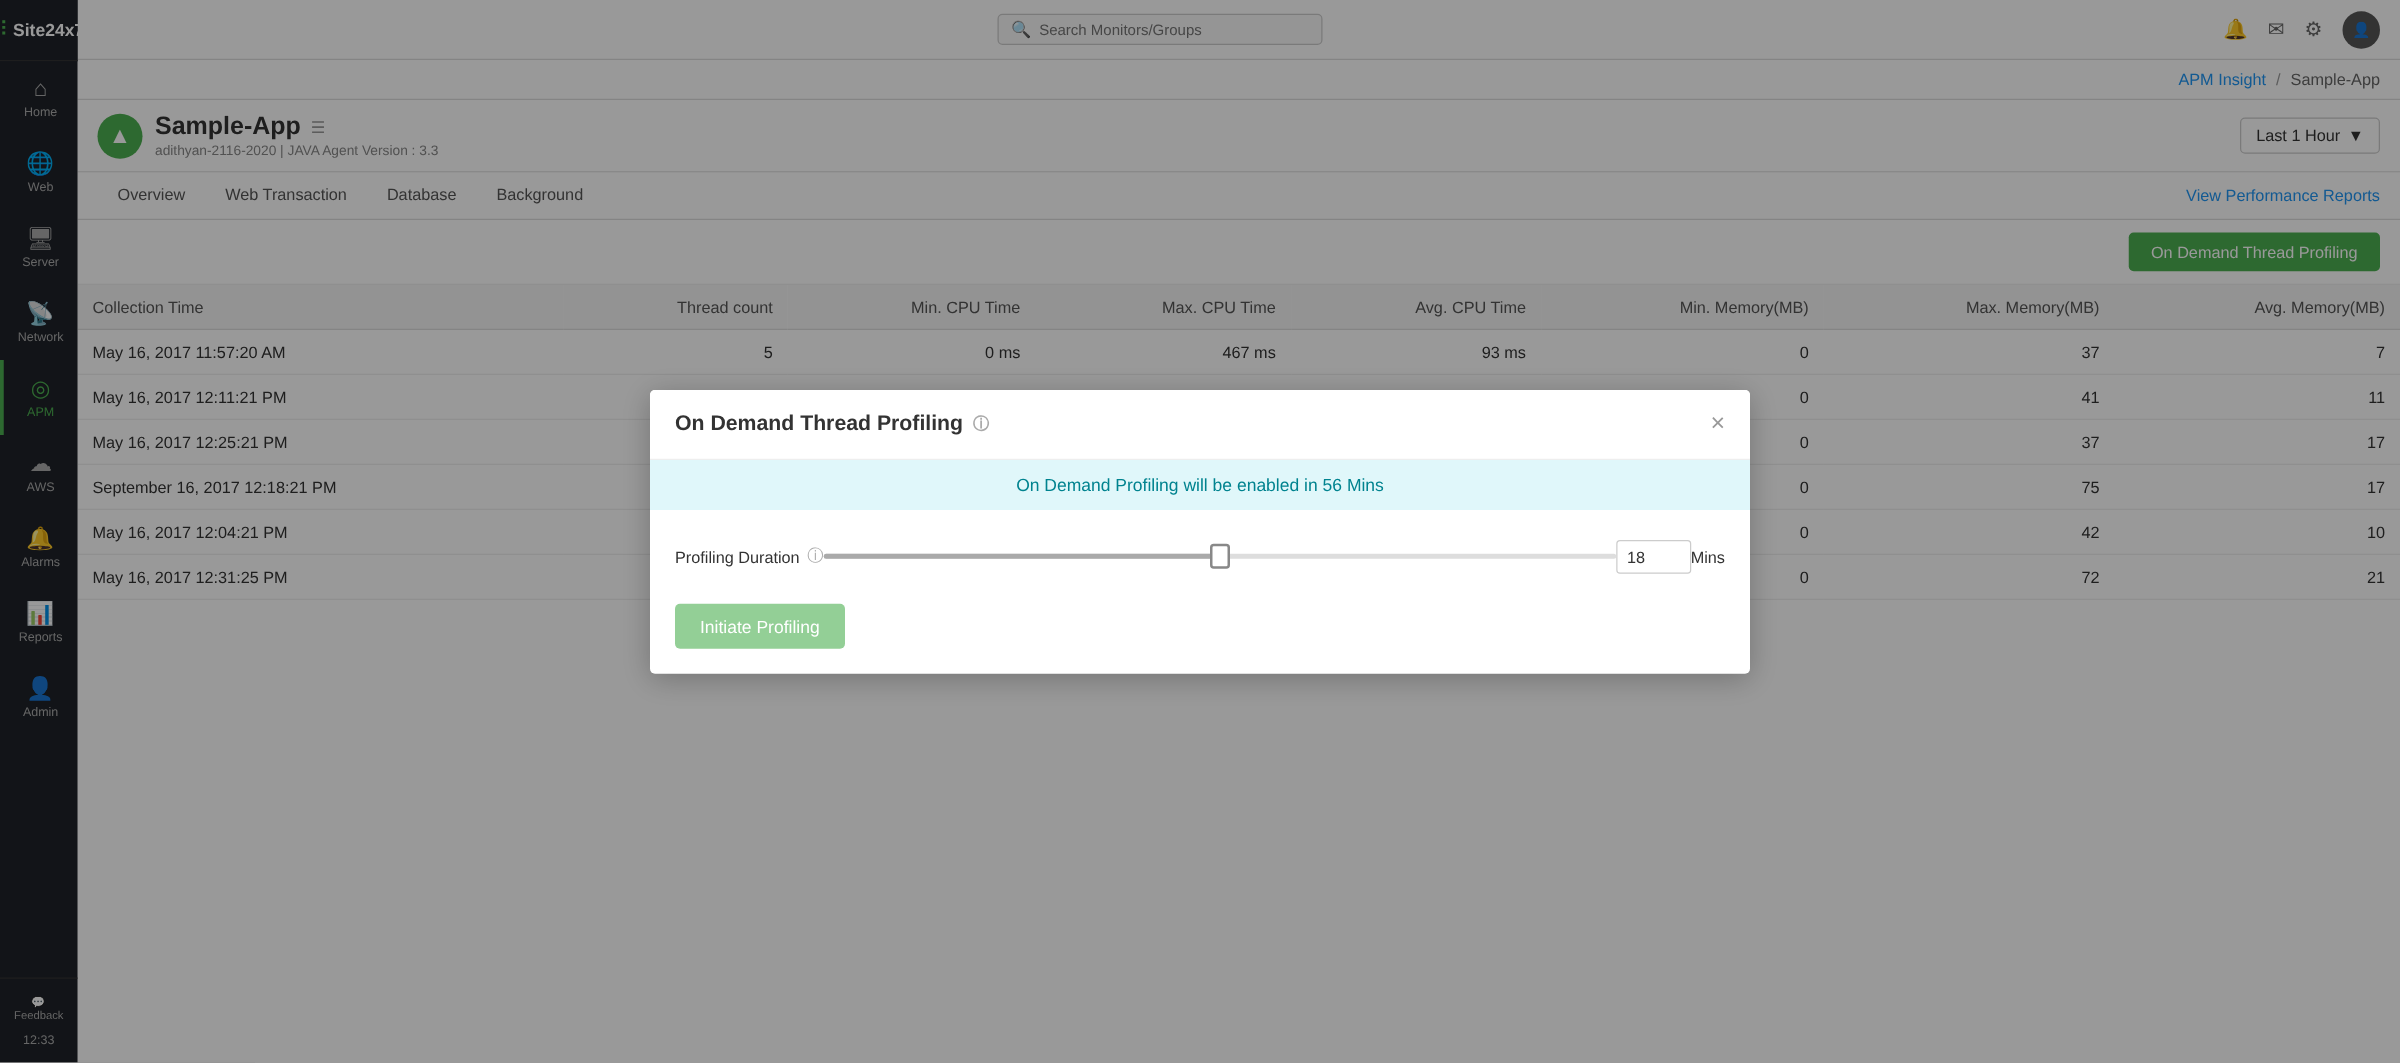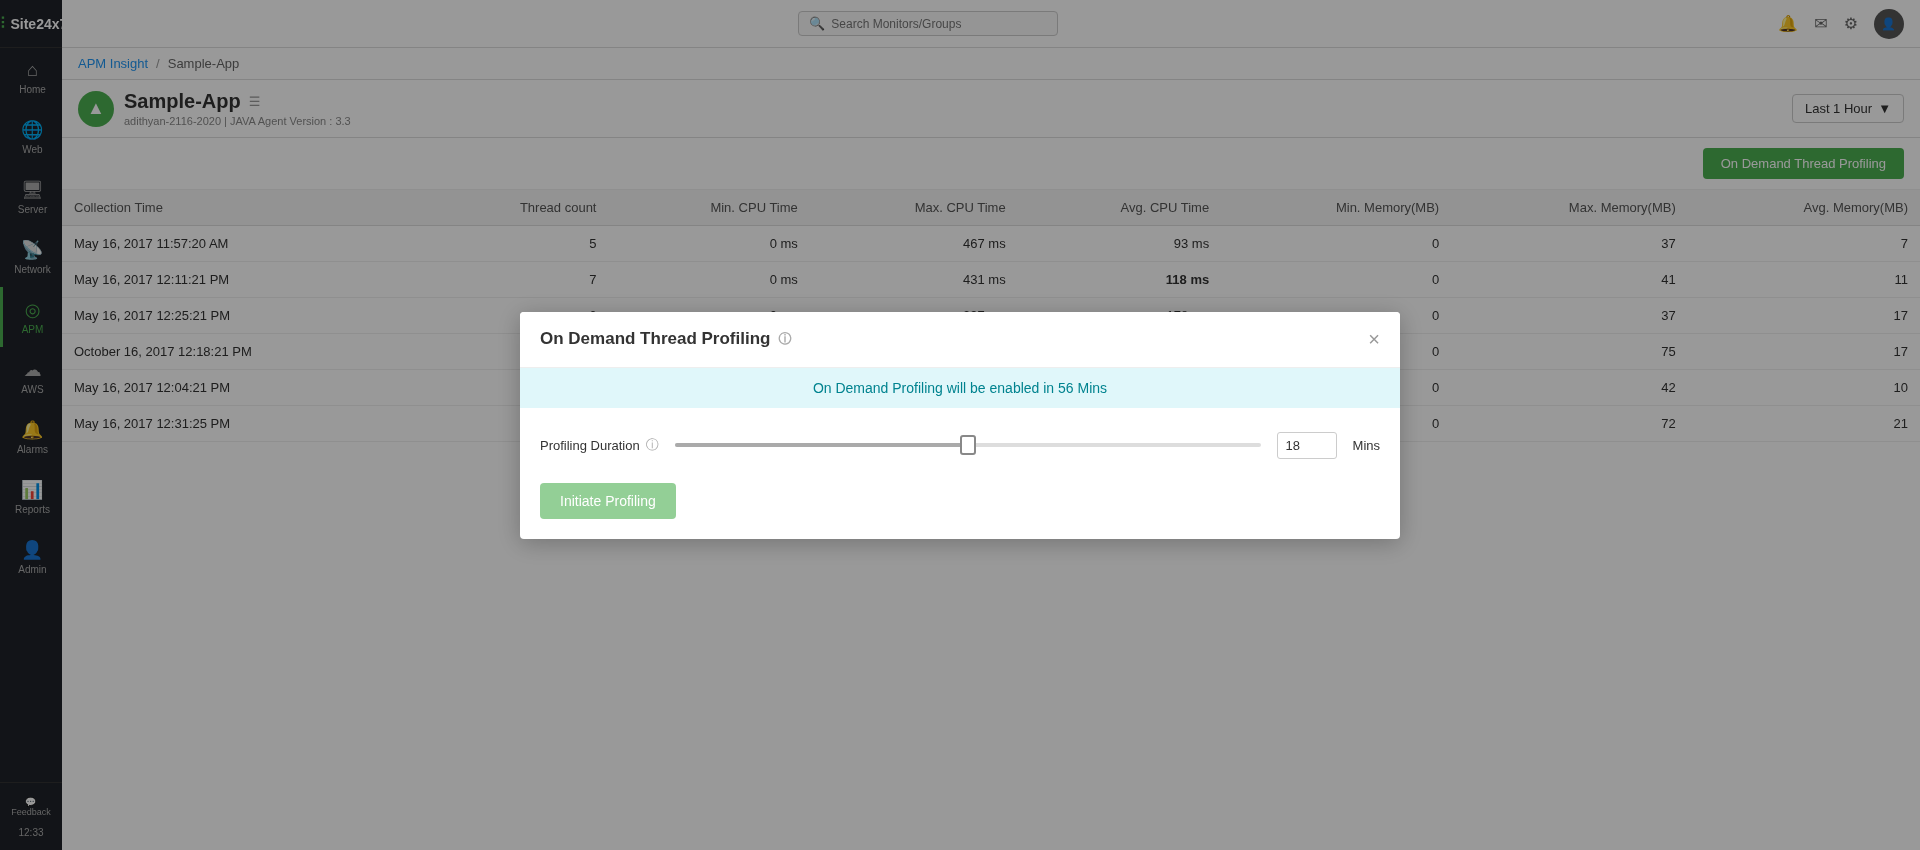--- a/index.html
+++ b/index.html
@@ -99,20 +99,21 @@
 
     
     .breadcrumb-bar {
       background: #fff;
       padding: 8px 16px;
       border-bottom: 1px solid #ddd;
       display: flex;
       align-items: center;
       gap: 8px;
       flex-shrink: 0;
+      justify-content: flex-end;
     }
     .breadcrumb-item { color: #2196f3; font-size: 13px; cursor: pointer; }
     .breadcrumb-sep { color: #999; font-size: 13px; }
     .breadcrumb-current { color: #666; font-size: 13px; }
 
     
     .app-header {
       background: #fff;
       padding: 10px 16px;
       border-bottom: 1px solid #ddd;
@@ -205,21 +206,21 @@
       display: flex; align-items: center; justify-content: space-between;
       padding: 16px 20px; background: #fff; border-bottom: 1px solid #eee;
     }
     .modal-title { font-size: 17px; font-weight: bold; color: #333; display: flex; align-items: center; gap: 8px; }
     .modal-close { color: #999; font-size: 20px; cursor: pointer; background: none; border: none; }
     .modal-info-bar {
       background: #e0f7fa; color: #00838f; text-align: center;
       padding: 12px; font-size: 14px;
     }
     .modal-body { padding: 24px 20px; }
-    .profiling-row { display: flex; align-items: center; gap: 16px; }
+    .profiling-row { display: flex; align-items: center; }
     .profiling-label { font-size: 13px; color: #333; display: flex; align-items: center; gap: 6px; white-space: nowrap; }
     .slider-container { flex: 1; position: relative; }
     .slider-track {
       width: 100%; height: 4px; background: #ddd; border-radius: 2px; position: relative;
     }
     .slider-fill { height: 4px; background: #aaa; border-radius: 2px; width: 50%; }
     .slider-thumb {
       width: 16px; height: 20px; background: #fff; border: 2px solid #888;
       border-radius: 3px; position: absolute; top: -8px; left: 50%; transform: translateX(-50%);
       cursor: pointer;
@@ -325,20 +326,28 @@
           </div>
           <div class="app-meta">adithyan-2116-2020   |   JAVA Agent Version : 3.3</div>
         </div>
       </div>
       <div class="time-selector">
         <span>Last 1 Hour</span>
         <span>▼</span>
       </div>
     </div>
 
+    <div class="nav-tabs">
+      <div class="nav-tab">Overview</div>
+      <div class="nav-tab">Web Transaction</div>
+      <div class="nav-tab">Database</div>
+      <div class="nav-tab">Background</div>
+      <div class="nav-tab-spacer"></div>
+      <span class="view-reports-link">View Performance Reports</span>
+    </div>
 
     <div class="table-area">
       <div class="table-header-row">
         <div></div>
         <button class="profiling-btn">On Demand Thread Profiling</button>
       </div>
       <table class="data-table">
         <thead>
           <tr>
             <th>Collection Time</th>
@@ -376,21 +385,21 @@
       <td>May 16, 2017 12:25:21 PM</td>
       <td>6</td>
       <td>0 ms</td>
       <td>397 ms</td>
       <td class="">178 ms</td>
       <td>0</td>
       <td>37</td>
       <td>17</td>
     </tr>
             <tr>
-      <td>October 16, 2017 12:18:21 PM</td>
+      <td>September 16, 2017 12:18:21 PM</td>
       <td>6</td>
       <td>0 ms</td>
       <td>788 ms</td>
       <td class="">178 ms</td>
       <td>0</td>
       <td>75</td>
       <td>17</td>
     </tr>
             <tr>
       <td>May 16, 2017 12:04:21 PM</td>

